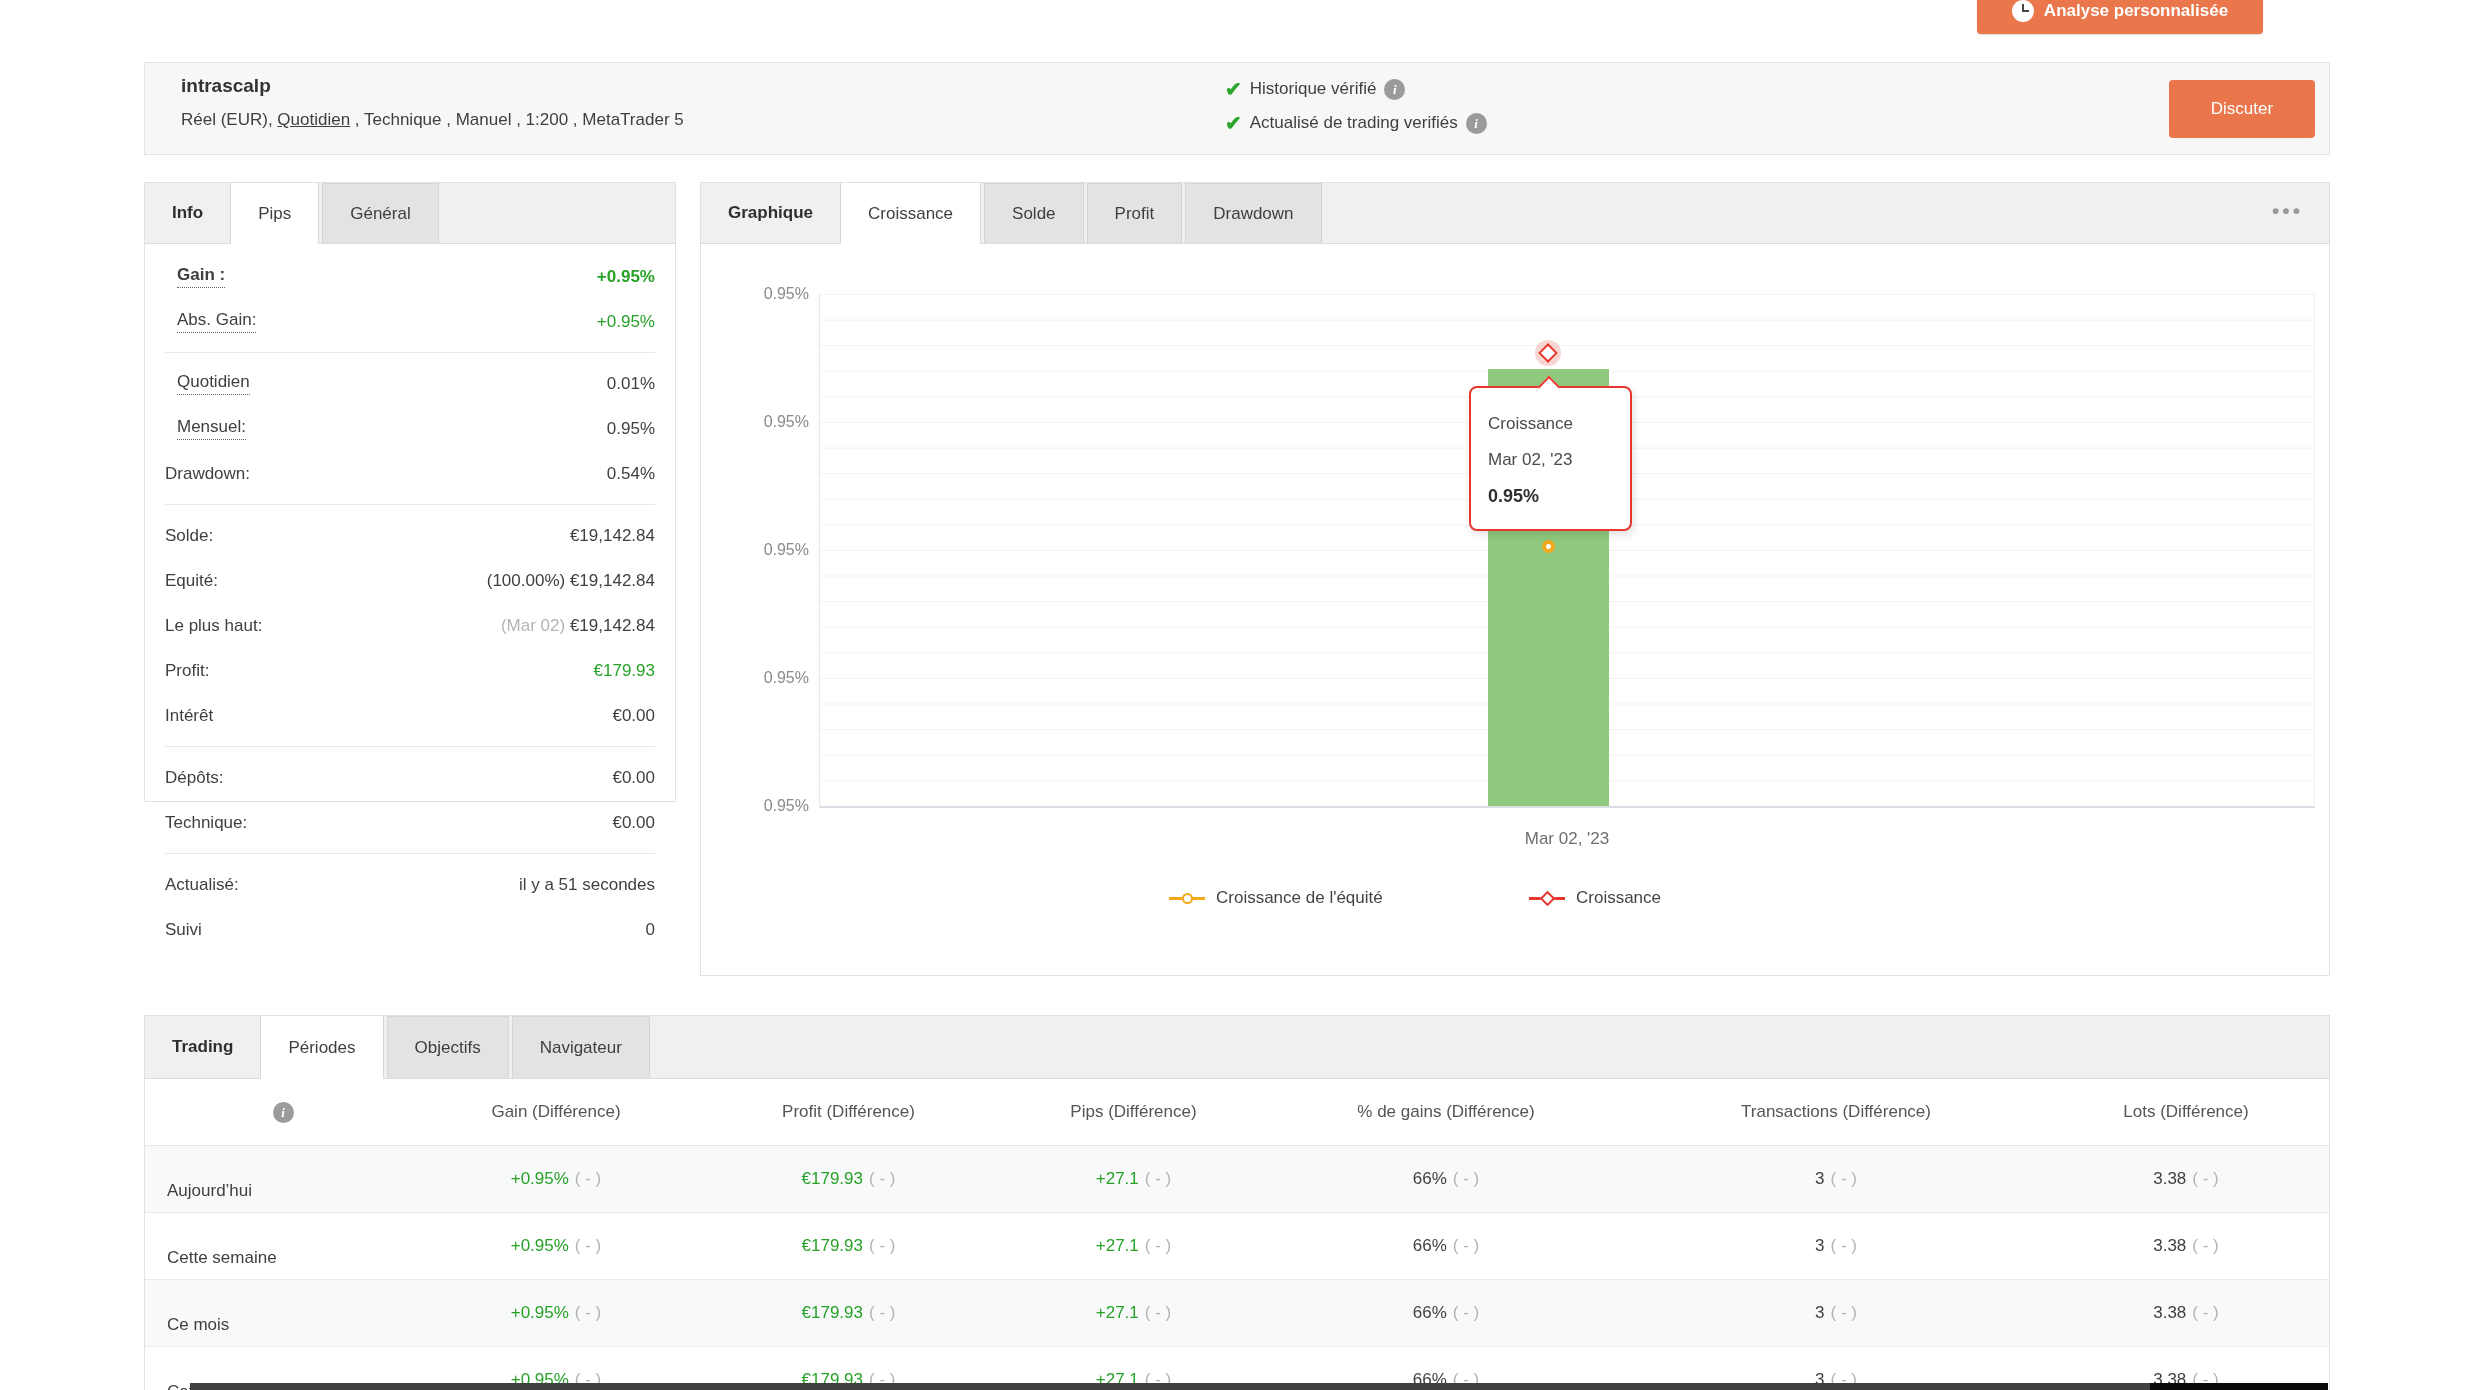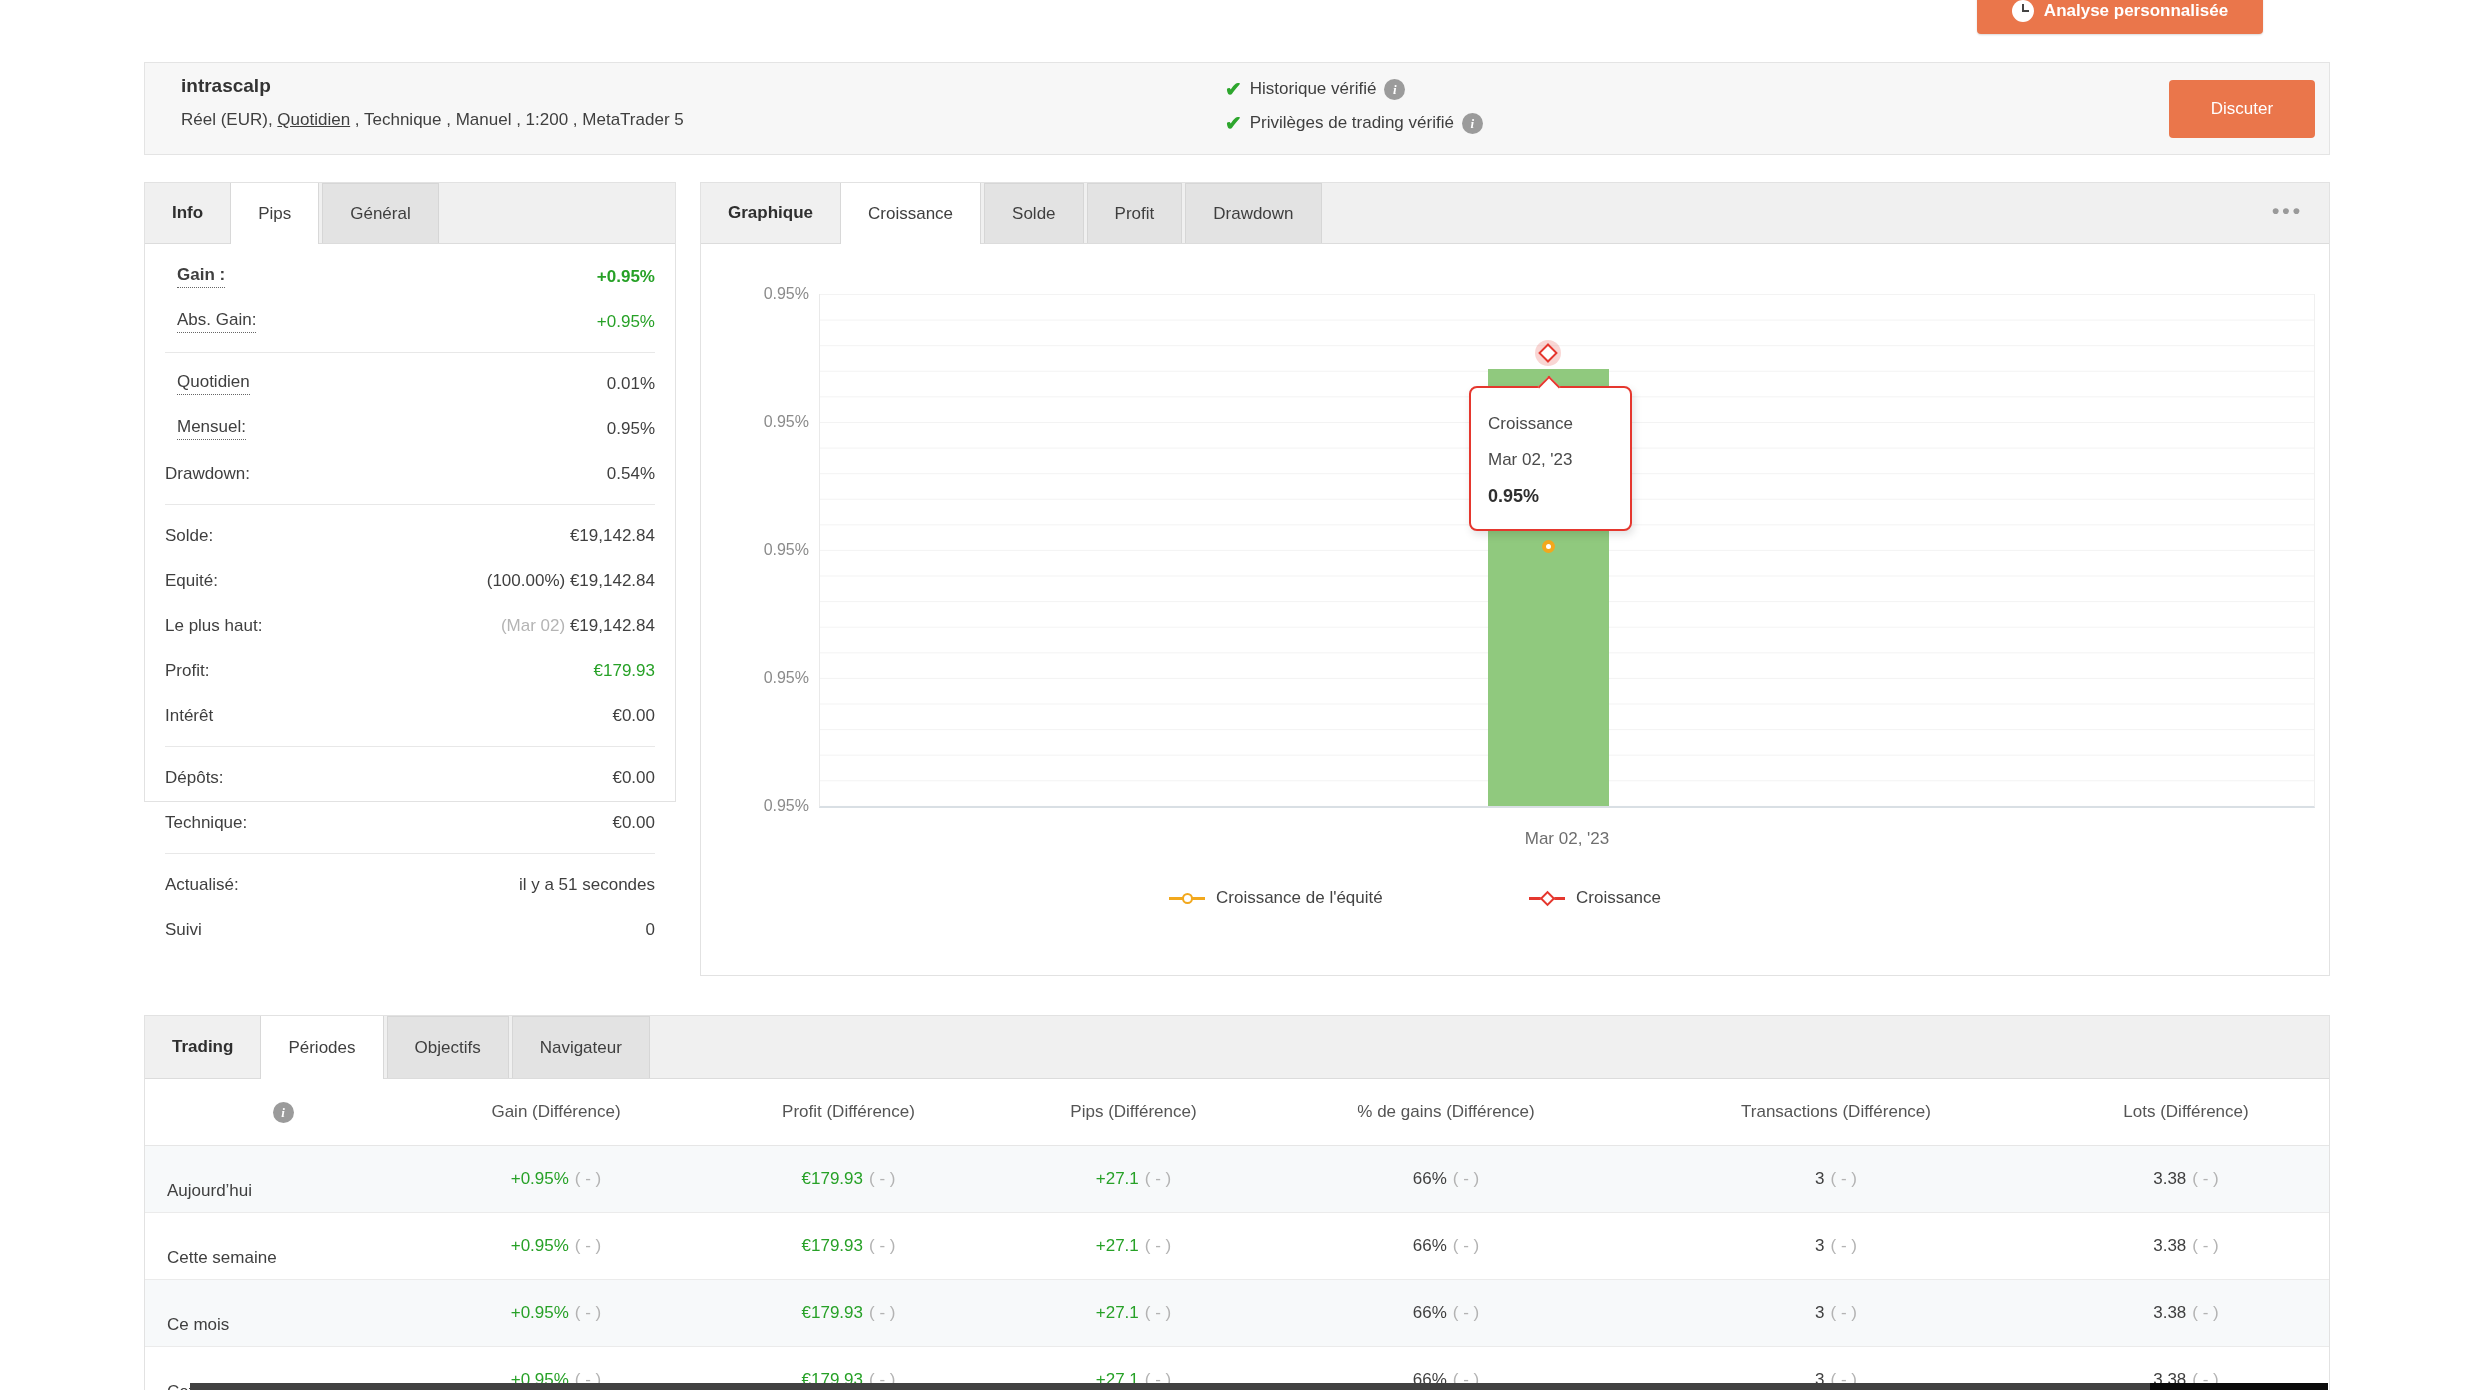--- a/index.html
+++ b/index.html
@@ -103,21 +103,21 @@
       <span>Réel (EUR), </span><a>Quotidien</a><span> , Technique , Manuel , 1:200 , MetaTrader 5</span>
     </div>
     <div id="verify-block">
       <div class="verify-row">
         <span class="check">✔</span>
         <span>Historique vérifié</span>
         <span class="info-circle">i</span>
       </div>
       <div class="verify-row">
         <span class="check">✔</span>
-        <span>Privilèges de trading vérifié</span>
+        <span>Actualisé de trading verifiés</span>
         <span class="info-circle">i</span>
       </div>
     </div>
     <button id="discuter-btn" class="btn-orange">Discuter</button>
   </div>
 
   <div id="stats-card" class="card">
     <div class="tabbar">
       <div class="tab title">Info</div>
       <div class="tab active">Pips</div>

